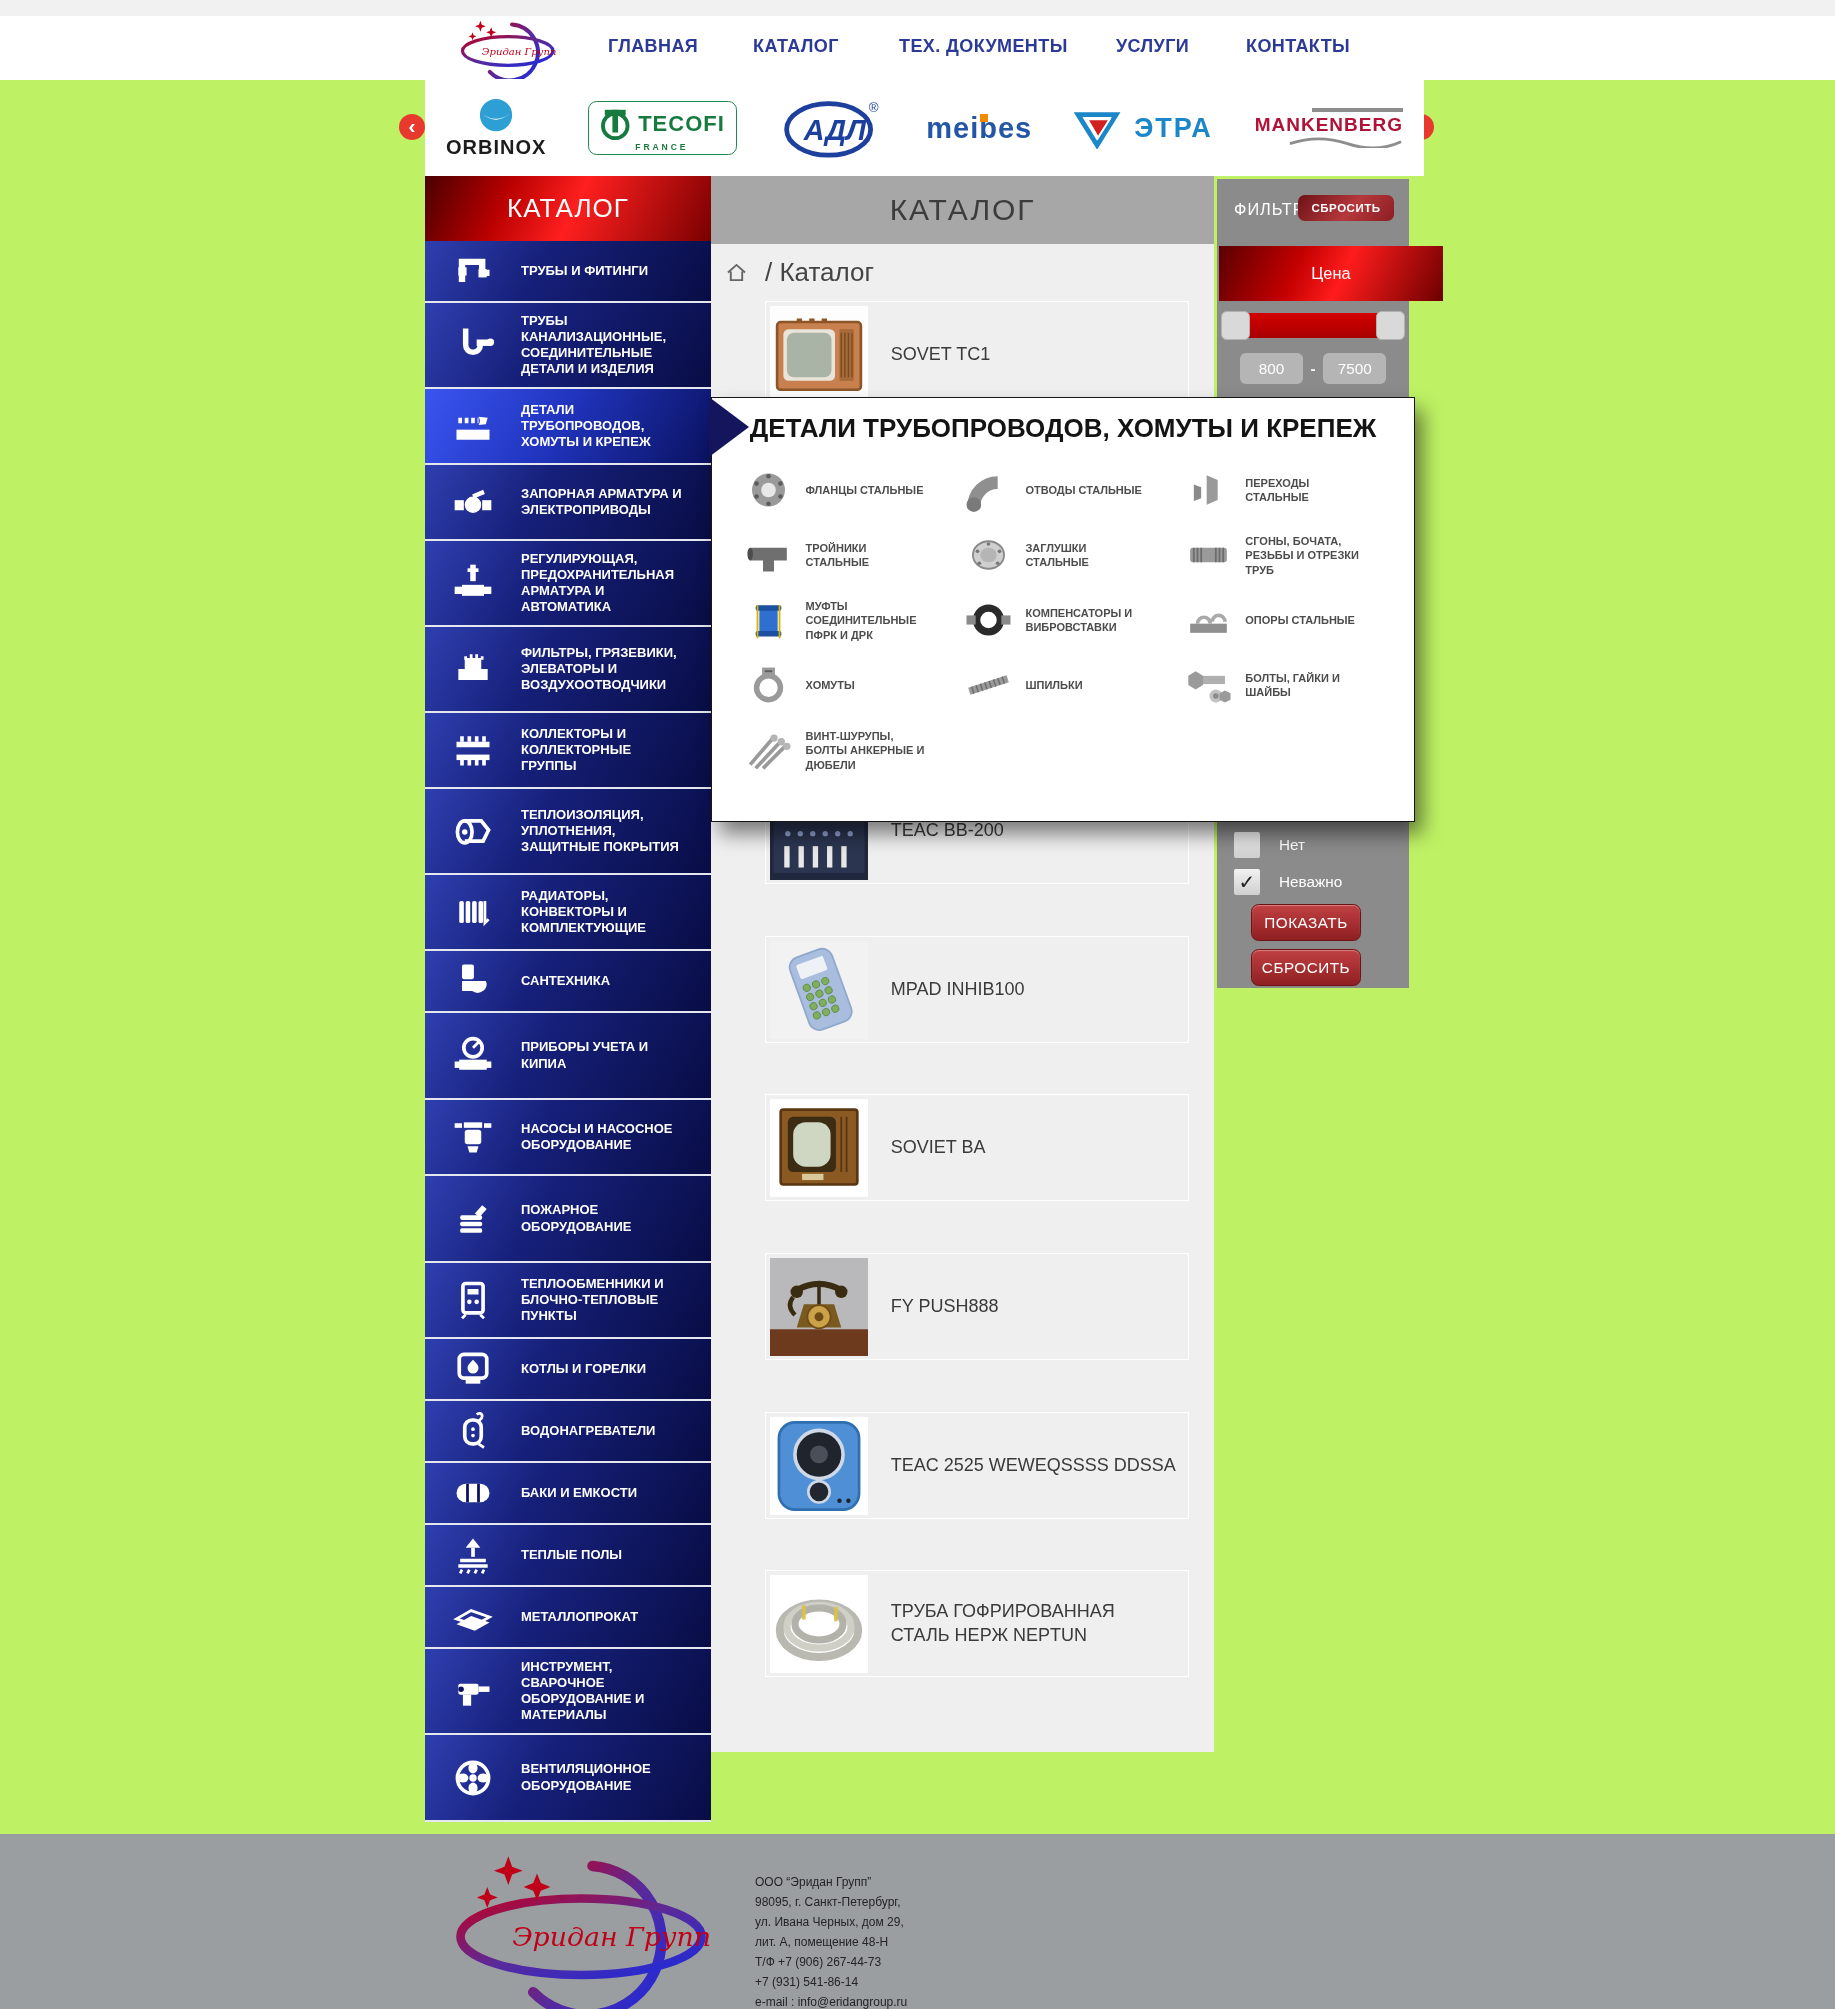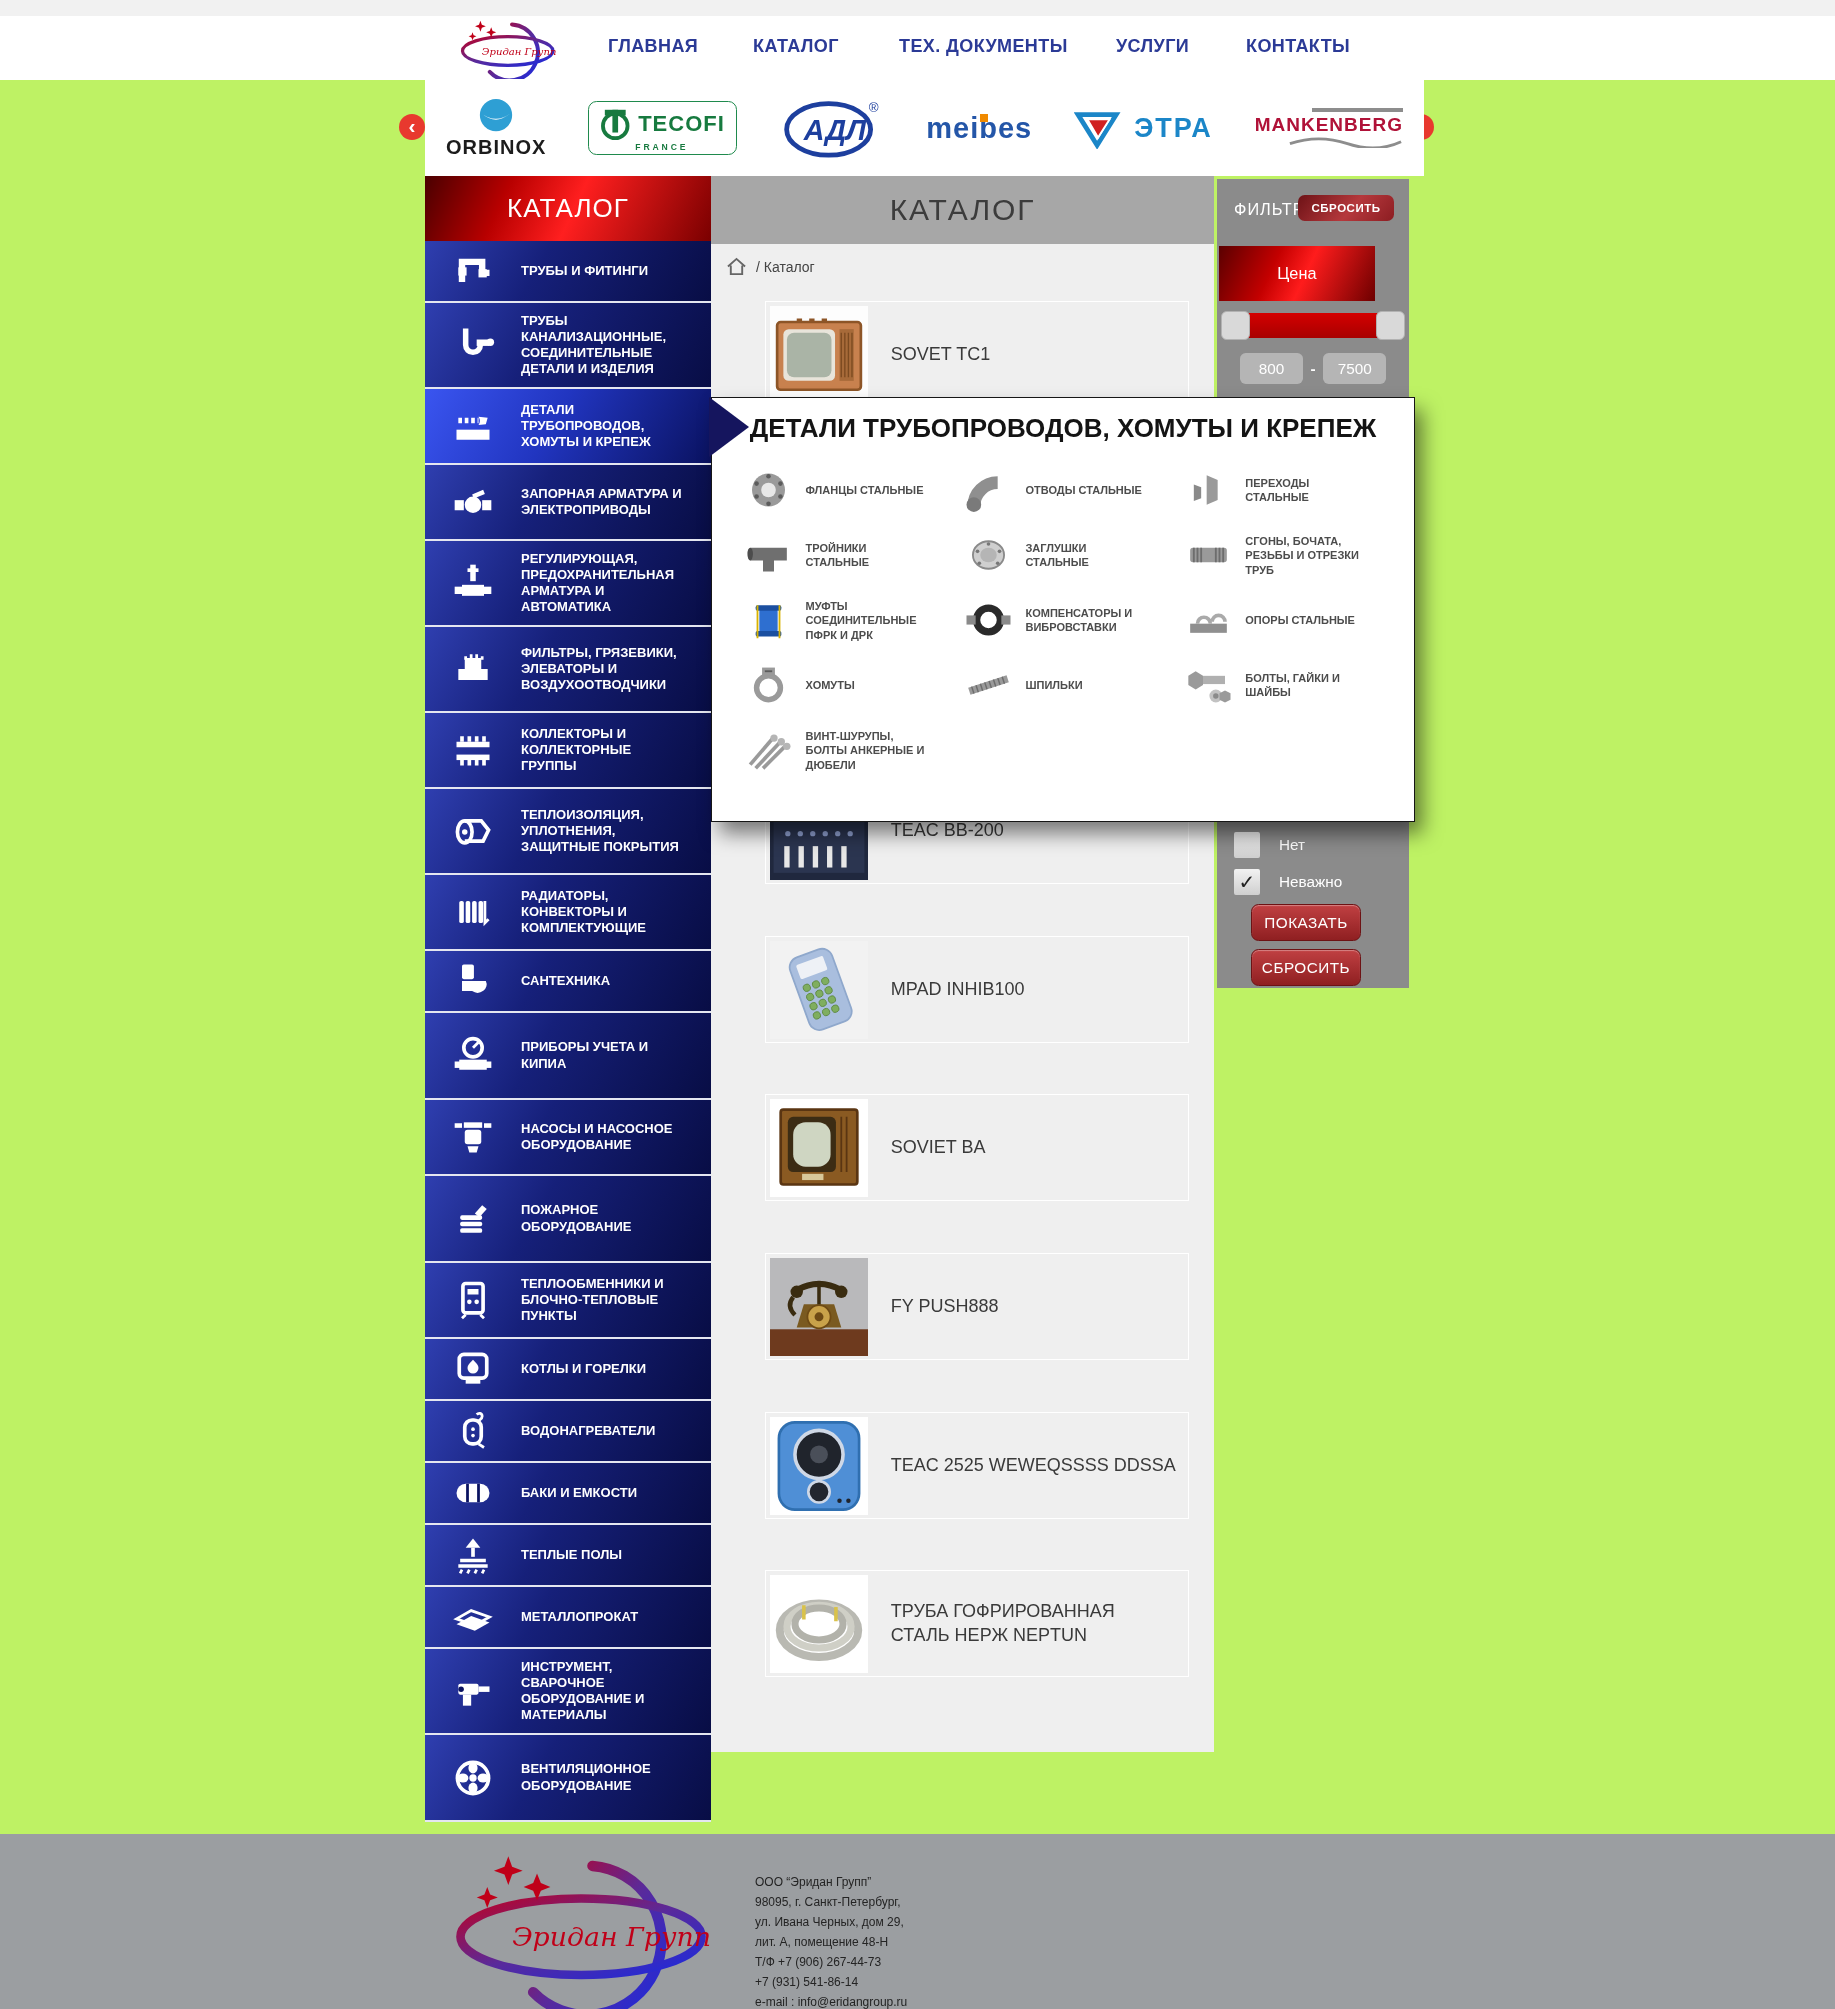--- a/index.html
+++ b/index.html
@@ -45,34 +45,34 @@
   .h1{height:62px;} .h2{height:87px;} .h3{height:76px;} .h4{height:86px;}
   .cat-icon{flex:0 0 96px;display:flex;justify-content:center;align-items:center;}
   .cat-label{color:#fff;font-weight:bold;font-size:13px;line-height:1.25;padding-right:7.6px;
              text-transform:uppercase;max-width:167px;}
 
   
   .main-head{position:absolute;left:711px;top:160px;width:503px;height:68px;background:#a7a7a7;
              display:flex;align-items:center;justify-content:center;font-size:30px;color:#3c3c3c;
              letter-spacing:1.9px;}
   .main-bg{position:absolute;left:711px;top:228px;width:503px;height:1508px;background:#efefef;}
-  .breadcrumb{position:absolute;left:726px;top:241px;font-size:14px;color:#444;
-              display:flex;align-items:center;gap:9px;}
+  .breadcrumb{position:absolute;left:726px;top:241px;font-size:26px;color:#444;
+              display:flex;align-items:center;gap:18px;}
   .prod-row{position:absolute;left:765px;width:424px;height:107px;border:1px solid #ffffff;
             display:flex;align-items:center;gap:23px;padding-left:3.8px;box-sizing:border-box;cursor:pointer;}
   .prod-name{font-size:18px;color:#3a3a3a;max-width:287px;line-height:1.3;}
   .thumb{flex:0 0 98px;height:98px;}
 
   
   .filter{position:absolute;left:1217px;top:163px;width:192px;height:809px;background:#8b8b8b;}
   .filter-title{position:absolute;left:17px;top:21px;color:#fff;font-size:16.3px;letter-spacing:1px;}
   .btn-small{position:absolute;left:81px;top:16.3px;width:96px;height:26px;border-radius:6.7px;
              background:linear-gradient(130deg,#6d1216,#b5383c 55%,#8c1d22);color:#fff;font-weight:bold;
              font-size:11.5px;display:flex;align-items:center;justify-content:center;letter-spacing:0.5px;cursor:pointer;}
-  .price-head{position:absolute;left:1.9px;top:67px;width:156px;height:55px;display:flex;align-items:center;
+  .price-head{position:absolute;left:1.9px;top:67px;width:224px;height:55px;display:flex;align-items:center;
               justify-content:center;color:#fff;font-size:16.3px;
               background:linear-gradient(115deg,#5a0000 0%,#c40000 35%,#ff1c1c 55%,#6d0000 100%);}
   .slider{position:absolute;left:7.6px;top:134px;width:177px;height:25px;
           background:linear-gradient(180deg,#d40000,#a80000);}
   .handle{position:absolute;top:-1.9px;width:29px;height:29px;background:#d9d9d9;border:1px solid #b2b2b2;
           border-radius:5.7px;box-sizing:border-box;cursor:pointer;}
   .price-inputs{position:absolute;left:7.6px;top:174px;width:177px;display:flex;align-items:center;
                 justify-content:center;gap:7.6px;}
   .price-box{width:59px;height:29px;background:#b5b5b5;border:none;border-radius:5.7px;color:#fff;
              font-size:15.3px;text-align:center;font-family:"Liberation Sans",sans-serif;}

